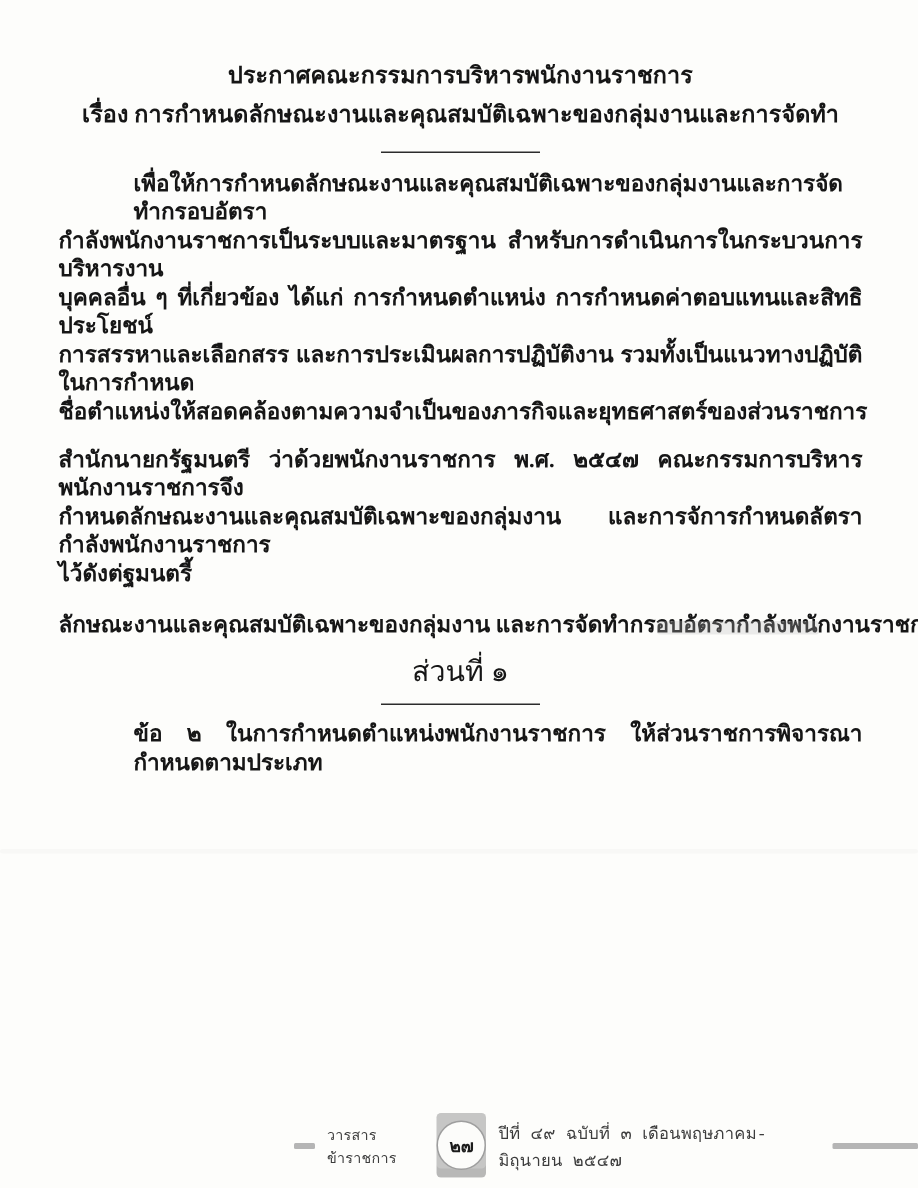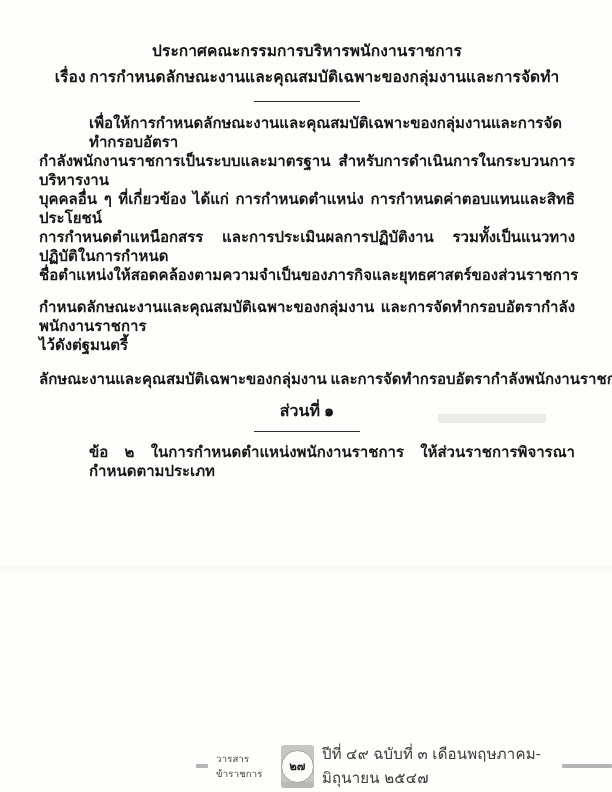--- a/index.html
+++ b/index.html
@@ -26,32 +26,32 @@
   .para{font-size:15px;line-height:19px;margin:0;font-weight:bold;}
   .p1{margin-top:12px;}
   .p2{margin-top:13px;}
   .p3{margin-top:15px;}
   .p4{margin-top:11px;}
   .ln{display:block;white-space:nowrap;}
   .ln.wrap{white-space:normal;}
   .ind{padding-left:50px;}
   .j{text-align:justify;text-align-last:justify;white-space:normal;}
 
-  .section-head{margin-top:9px;text-align:center;font-weight:bold;font-size:16px;line-height:26px;}
+  .section-head{margin-top:9px;text-align:center;font-weight:normal;font-size:19px;line-height:26px;}
 
   .footer{
     position:absolute;left:196px;top:742px;
     display:flex;align-items:center;gap:8px;
-    font-family:Liberation Sans, sans-serif;
+    font-family:Liberation Mono, monospace;
   }
   .footer-bar{background:#b5b5b5;height:4px;border-radius:1px;}
   .bar-left{width:17px;}
   .bar-right{width:70px;}
   .journal-name{font-size:9.5px;color:#3c3c3c;letter-spacing:.2px;}
-  .issue-info{font-size:15px;color:#3c3c3c;letter-spacing:.2px;}
+  .issue-info{font-size:11px;color:#3c3c3c;letter-spacing:.2px;}
   .page-badge{
     width:39px;height:43px;background:#c6c6c5;border-radius:3px;
     display:flex;align-items:center;justify-content:center;
     box-shadow:inset 0 -6px 0 rgba(0,0,0,.07);
   }
   .badge-circle{
     width:31px;height:31px;background:#fcfcfa;border:1px solid #9e9e9e;border-radius:50%;
     display:flex;align-items:center;justify-content:center;
     font-size:11.5px;font-weight:bold;color:#1c1c1c;
   }
@@ -68,26 +68,27 @@
     <div class="ln wrap">ประกาศคณะกรรมการบริหารพนักงานราชการ</div>
     <div class="ln wrap">เรื่อง  การกำหนดลักษณะงานและคุณสมบัติเฉพาะของกลุ่มงานและการจัดทำ</div>
   </div>
 
   <hr class="rule">
 
   <p class="para p1">
     <span class="ln ind j">เพื่อให้การกำหนดลักษณะงานและคุณสมบัติเฉพาะของกลุ่มงานและการจัดทำกรอบอัตรา</span>
     <span class="ln j">กำลังพนักงานราชการเป็นระบบและมาตรฐาน สำหรับการดำเนินการในกระบวนการบริหารงาน</span>
     <span class="ln j">บุคคลอื่น ๆ ที่เกี่ยวข้อง ได้แก่ การกำหนดตำแหน่ง การกำหนดค่าตอบแทนและสิทธิประโยชน์</span>
-    <span class="ln j">การกำหนดตำแหนือกสรร และการประเมินผลการปฏิบัติงาน รวมทั้งเป็นแนวทางปฏิบัติในการกำหนด</span>
+    <span class="ln j">การสรรหาและเลือกสรร และการประเมินผลการปฏิบัติงาน รวมทั้งเป็นแนวทางปฏิบัติในการกำหนด</span>
     <span class="ln">ชื่อตำแหน่งให้สอดคล้องตามความจำเป็นของภารกิจและยุทธศาสตร์ของส่วนราชการ</span>
   </p>
 
   <p class="para p2">
-    <span class="ln j">กำหนดลักษณะงานและคุณสมบัติเฉพาะของกลุ่มงาน และการจัดทำกรอบอัตรากำลังพนักงานราชการ</span>
+    <span class="ln j">สำนักนายกรัฐมนตรี ว่าด้วยพนักงานราชการ พ.ศ. ๒๕๔๗ คณะกรรมการบริหารพนักงานราชการจึง</span>
+    <span class="ln j">กำหนดลักษณะงานและคุณสมบัติเฉพาะของกลุ่มงาน และการจัการกำหนดลัตรากำลังพนักงานราชการ</span>
     <span class="ln">ไว้ดังต่ฐมนตรี้</span>
   </p>
 
   <p class="para p3">
     <span class="ln">ลักษณะงานและคุณสมบัติเฉพาะของกลุ่มงาน และการจัดทำกรอบอัตรากำลังพนักงานราชการ”</span>
   </p>
 
   <div class="section-head">
     <div class="ln wrap">ส่วนที่ ๑</div>
   </div>

